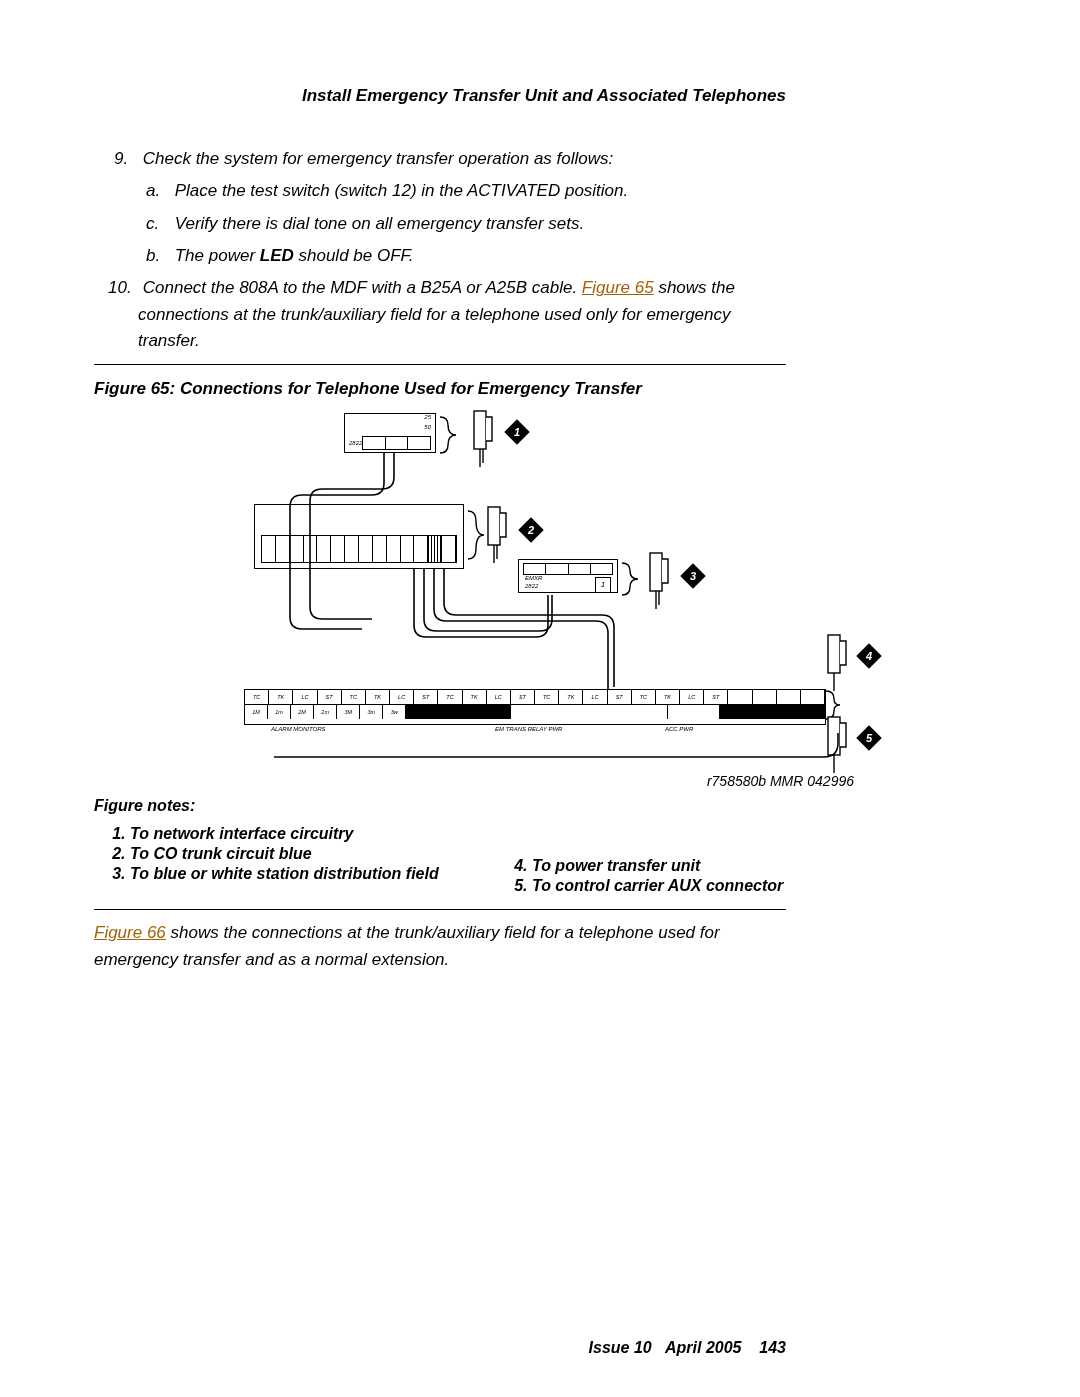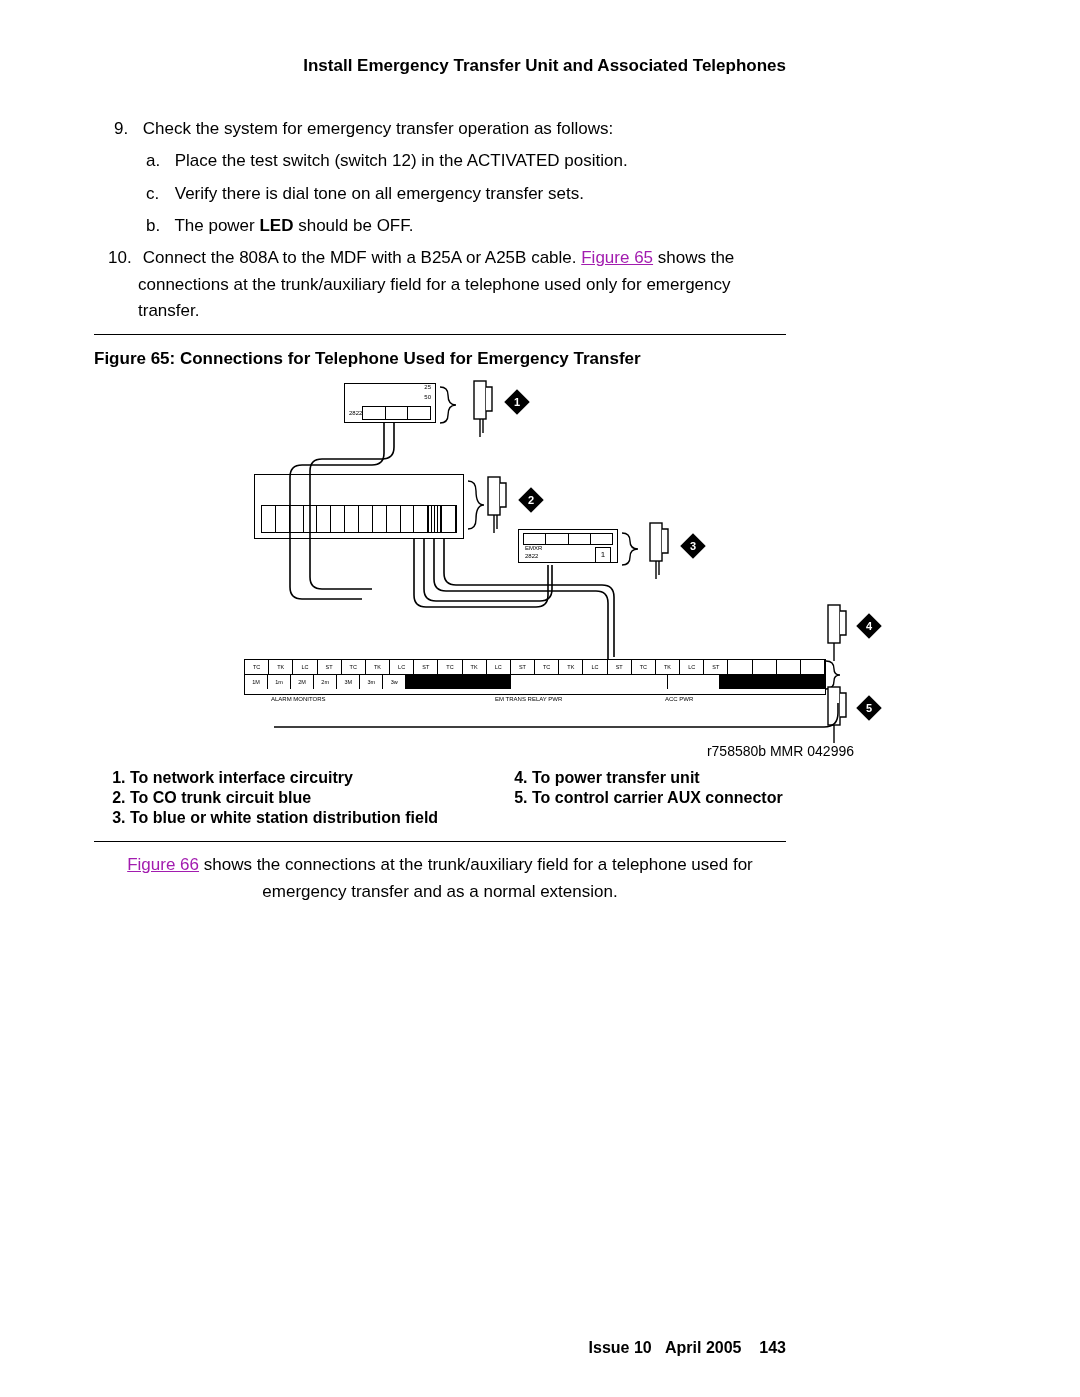--- a/index.html
+++ b/index.html
@@ -7,37 +7,38 @@
     padding: 0;
     background: #fff;
     color: #000;
     font-family: Arial, Helvetica, sans-serif;
     width: 1080px;
   }
   .page {
     width: 880px;
     height: 1397px;
     position: relative;
-    padding: 56px 94px 40px 94px;
+    padding: 86px 94px 40px 94px;
     box-sizing: border-box;
+    font-style: italic;
   }
   .header {
     font-weight: bold;
     text-align: right;
     font-size: 17px;
     margin-bottom: 40px;
   }
 
   .step9 { margin: 0 0 6px 44px; font-size: 17px; line-height: 1.55; }
   .step9 .num { display: inline-block; width: 24px; margin-left: -24px; }
   .sub { margin: 0 0 6px 76px; font-size: 17px; line-height: 1.55; }
   .sub .lt { display: inline-block; width: 24px; margin-left: -24px; }
   .step10 { margin: 4px 0 6px 44px; font-size: 17px; line-height: 1.55; }
   .step10 .num { display: inline-block; width: 30px; margin-left: -30px; }
-  .link { color: #a21caf; text-decoration: underline; }
+  .link { color: #a16207; text-decoration: underline; }
 
   .hr { border-top: 1.5px solid #000; margin-top: 10px; margin-bottom: 10px; }
 
   .fig-title { font-weight: bold; font-size: 17px; margin: 14px 0 10px 0; }
 
   .figure {
     margin-left: 180px;
     width: 600px;
     height: 380px;
     position: relative;
@@ -55,23 +56,23 @@
   }
   .callout span { transform: rotate(-45deg); color: #fff; font-weight: bold; font-size: 11px; font-family: Arial; }
 
   .figure-id { position:absolute; right:20px; bottom:0; font-size:14px; }
 
   .notes-title { font-weight: bold; font-size: 16px; margin-top: 8px; margin-left: 0; }
   .notes-cols { display: flex; margin-top: 10px; margin-left: 16px; font-size: 16px; }
   .notes-cols ol { margin:0; padding-left: 20px; font-weight: bold; }
   .notes-cols li { margin-bottom: 2px; }
   .col-a { width: 440px; }
-  .col-b { width: 300px; }
-
-  .after { font-size: 17px; line-height: 1.55; margin-top: 10px; text-align: center; }
+  .col-b { width: 300px; margin-top: 32px; }
+
+  .after { font-size: 17px; line-height: 1.55; margin-top: 10px; }
 
   .footer { position:absolute; bottom:40px; right:94px; font-size:16px; }
   .footer .b { font-weight:bold; }
 
   
   .strip { position:absolute; border:1.5px solid #000; }
   .strip .cells { display:flex; height:14px; border-bottom:1px solid #000; }
   .strip .cell { border-right:1px solid #000; flex:1; font-size:5.5px; text-align:center; line-height:14px; white-space:nowrap; overflow:hidden; }
   .strip .row2 { display:flex; height:14px; }
   .strip .cell2 { border-right:1px solid #000; flex:1; font-size:5.5px; text-align:center; line-height:14px; white-space:nowrap; overflow:hidden; }
@@ -275,20 +276,21 @@
     <div class="callout" style="left:586px; top:238px;">
         <span>4</span>
       </div>
     <div class="callout" style="left:586px; top:320px;">
         <span>5</span>
       </div>
 
     <div class="figure-id">r758580b MMR 042996</div>
   </div>
 
+  <div class="notes-title">Figure notes:</div>
   <div class="notes-cols">
     <div class="col-a">
       <ol start="1" id="notes-left">
           <li>To network interface circuitry</li>
           <li>To CO trunk circuit blue</li>
           <li>To blue or white station distribution field</li>
         </ol>
     </div>
     <div class="col-b">
       <ol start="4" id="notes-right">

